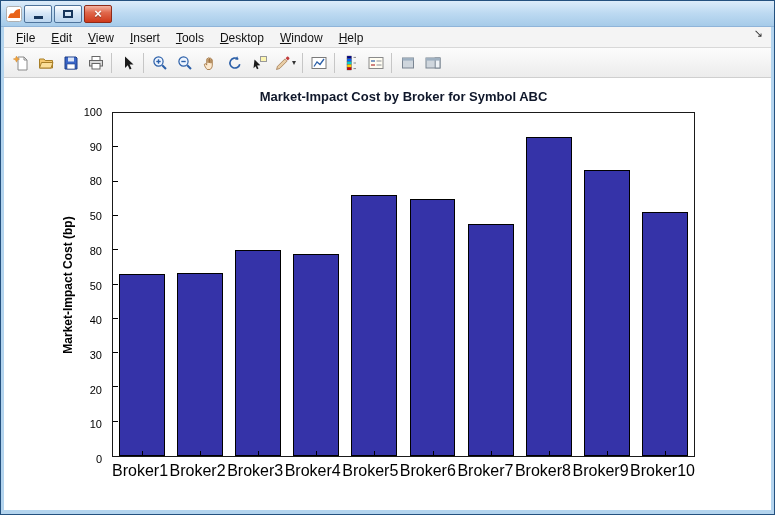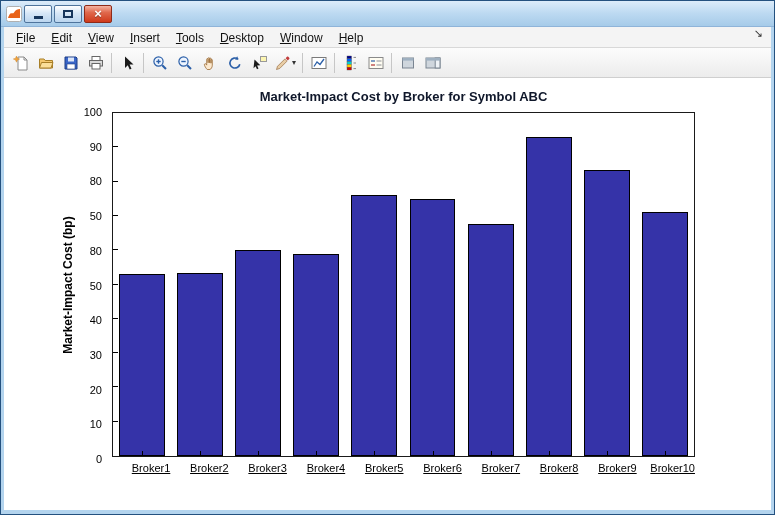--- a/index.html
+++ b/index.html
@@ -71,21 +71,21 @@
     border:1px solid #1a1a1a; background:#fff;
   }
   .bars { position:absolute; left:0; right:0; top:0; bottom:0; display:flex; align-items:flex-end; }
   .bar-slot { flex:1 1 0; height:100%; display:flex; align-items:flex-end; justify-content:center; }
   .bar { width:79%; border:1px solid #000; }
   .ytick-mark { position:absolute; left:0; width:5px; height:1px; background:#000; }
   .xtick-mark { position:absolute; bottom:0; width:1px; height:5px; background:#000; }
   .ylabels { position:absolute; left:62px; top:34px; width:40px; height:347px; }
   .ytick-label { position:absolute; right:4px; transform:translateY(50%); font-size:11px; color:#000; }
   .xlabels { position:absolute; left:108px; top:384px; width:583px; display:flex; }
-  .xtick-label { flex:1 1 0; text-align:right; font-size:11px; color:#000; white-space:nowrap;text-decoration:underline; }
+  .xtick-label { flex:1 1 0; text-align:left; font-size:16px; color:#000; white-space:nowrap; }
 </style>
 </head>
 <body>
 
 <div class="window">
   <div class="titlebar">
     <span class="app-icon">
       <svg viewBox="0 0 16 16">
           <rect x="0.5" y="0.5" width="15" height="15" rx="2" fill="#fff" stroke="#b0b0b0"></rect>
           <path d="M2 12 C4.5 4.5 6.5 9 8 6.5 C9.8 3.6 11.5 3 14 3 L14 12 Z" fill="#e8641b"></path>

